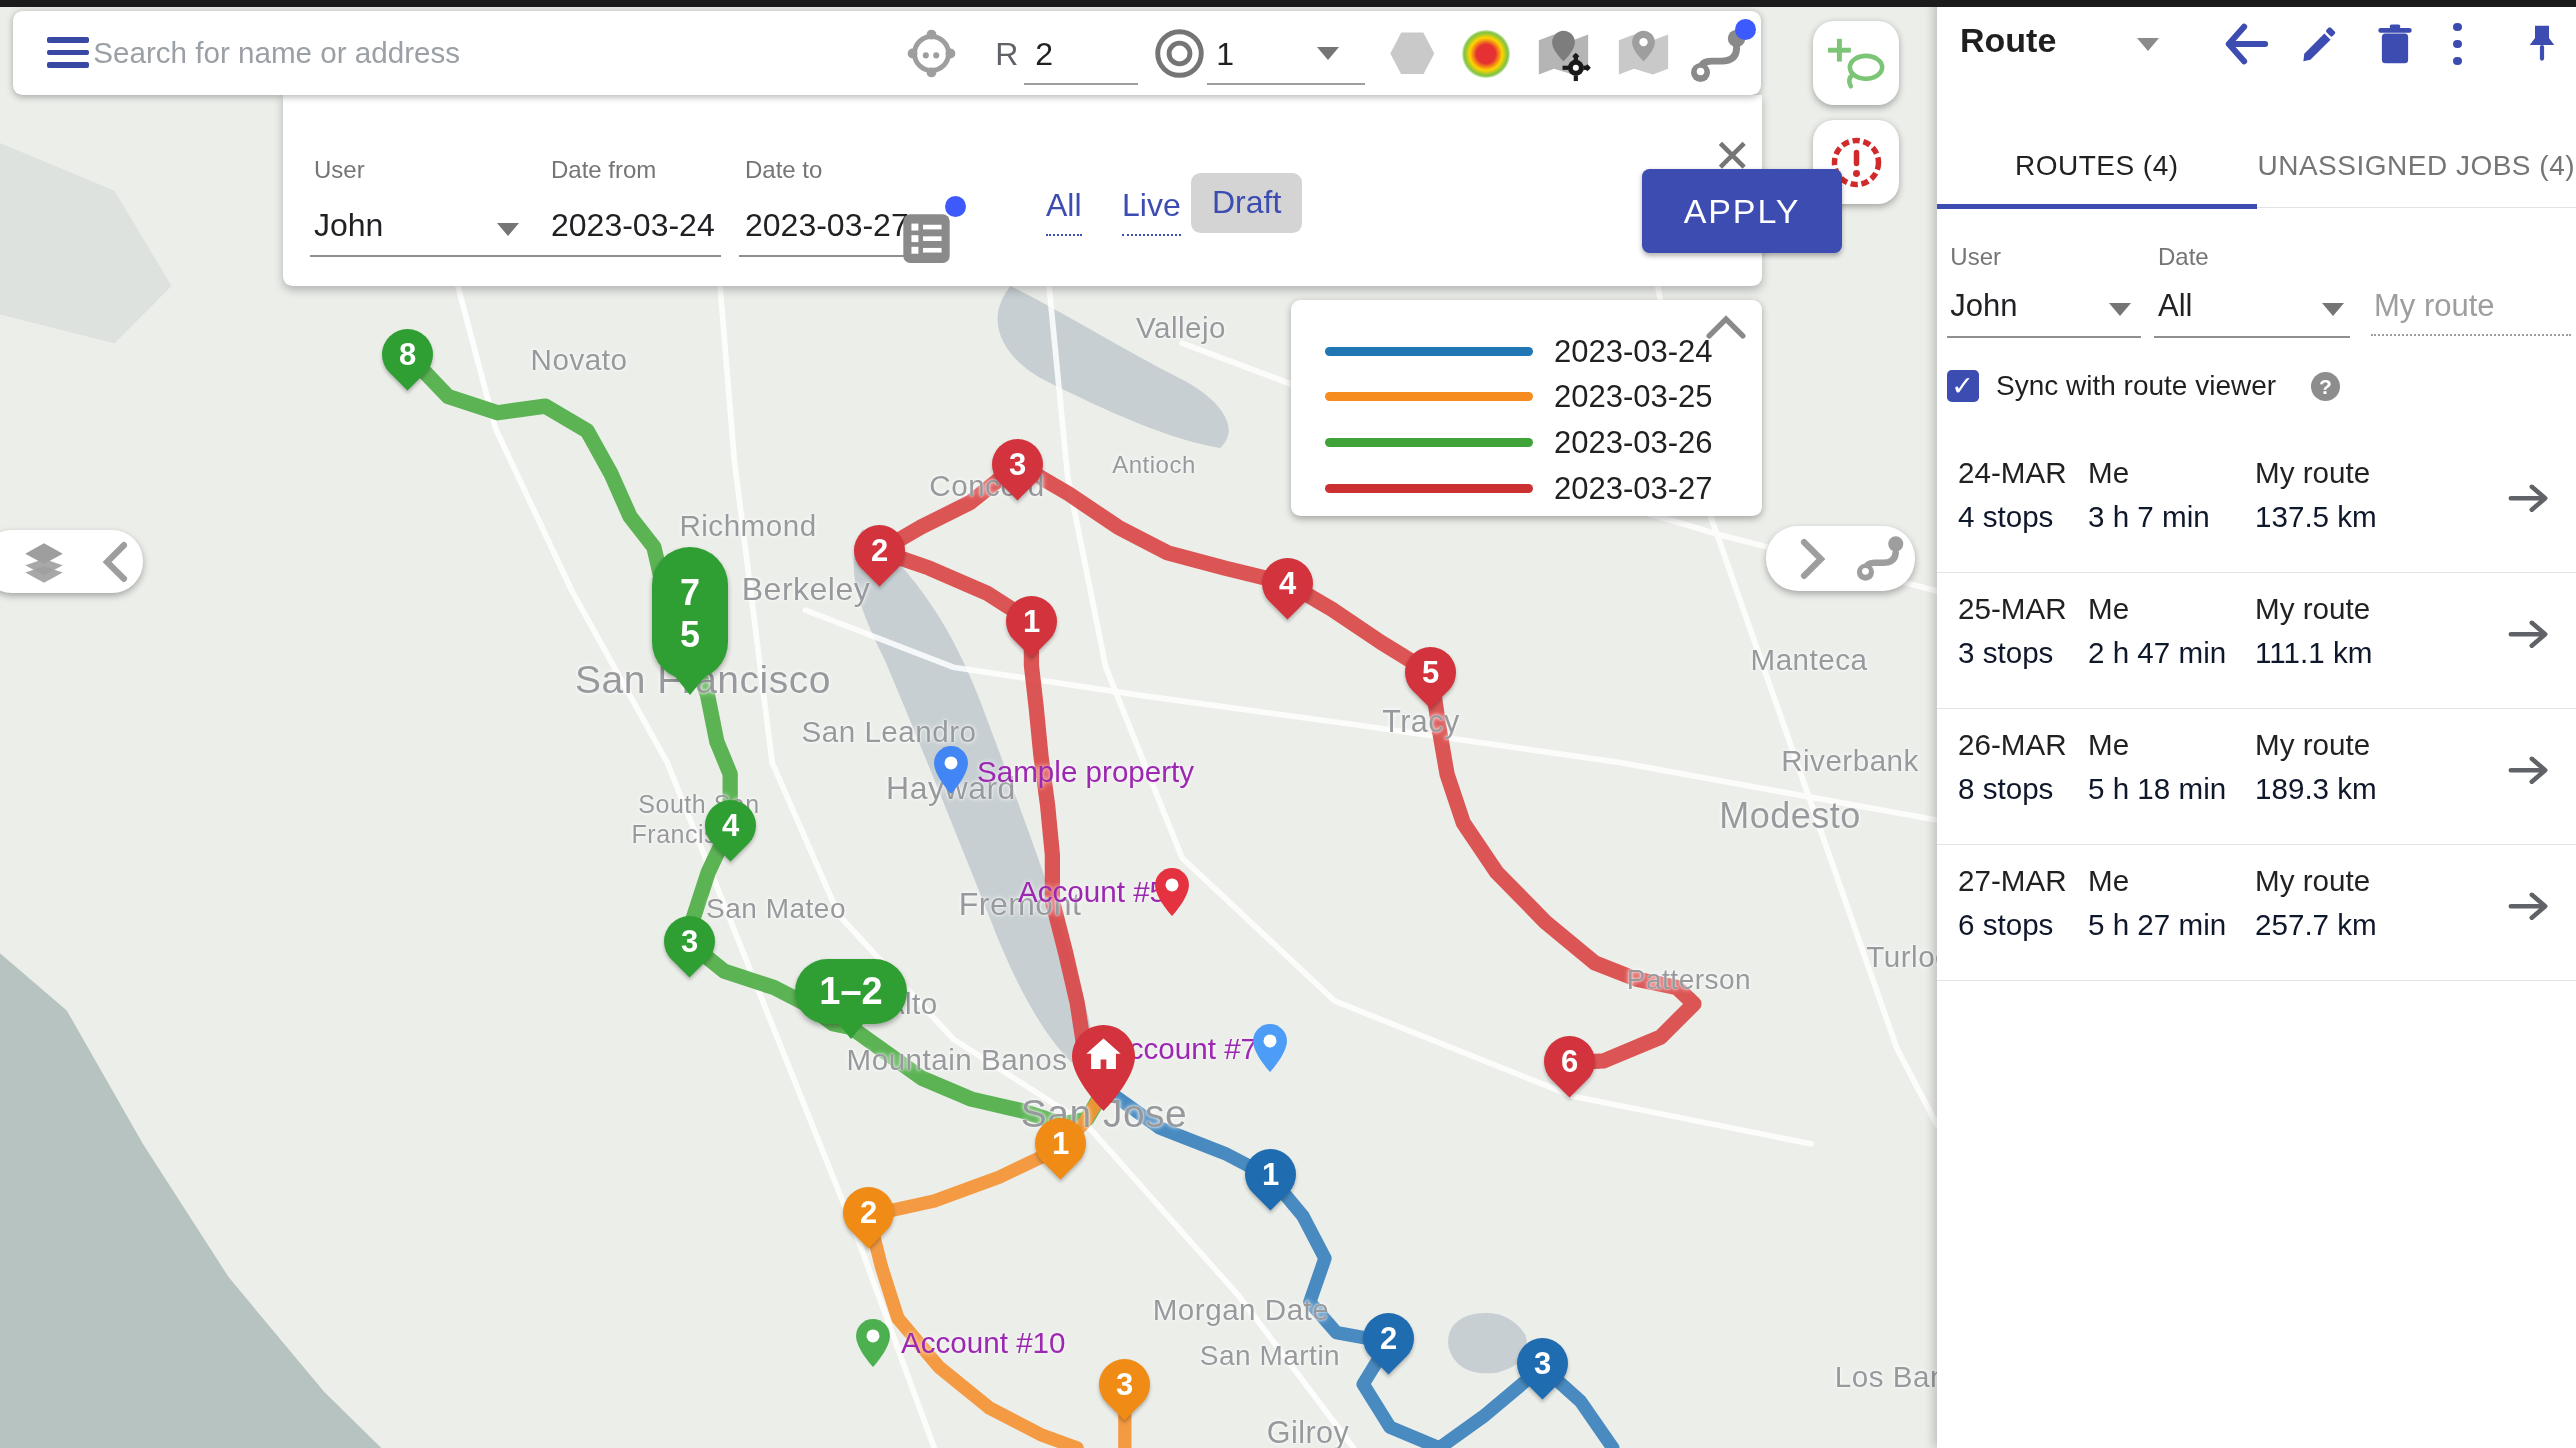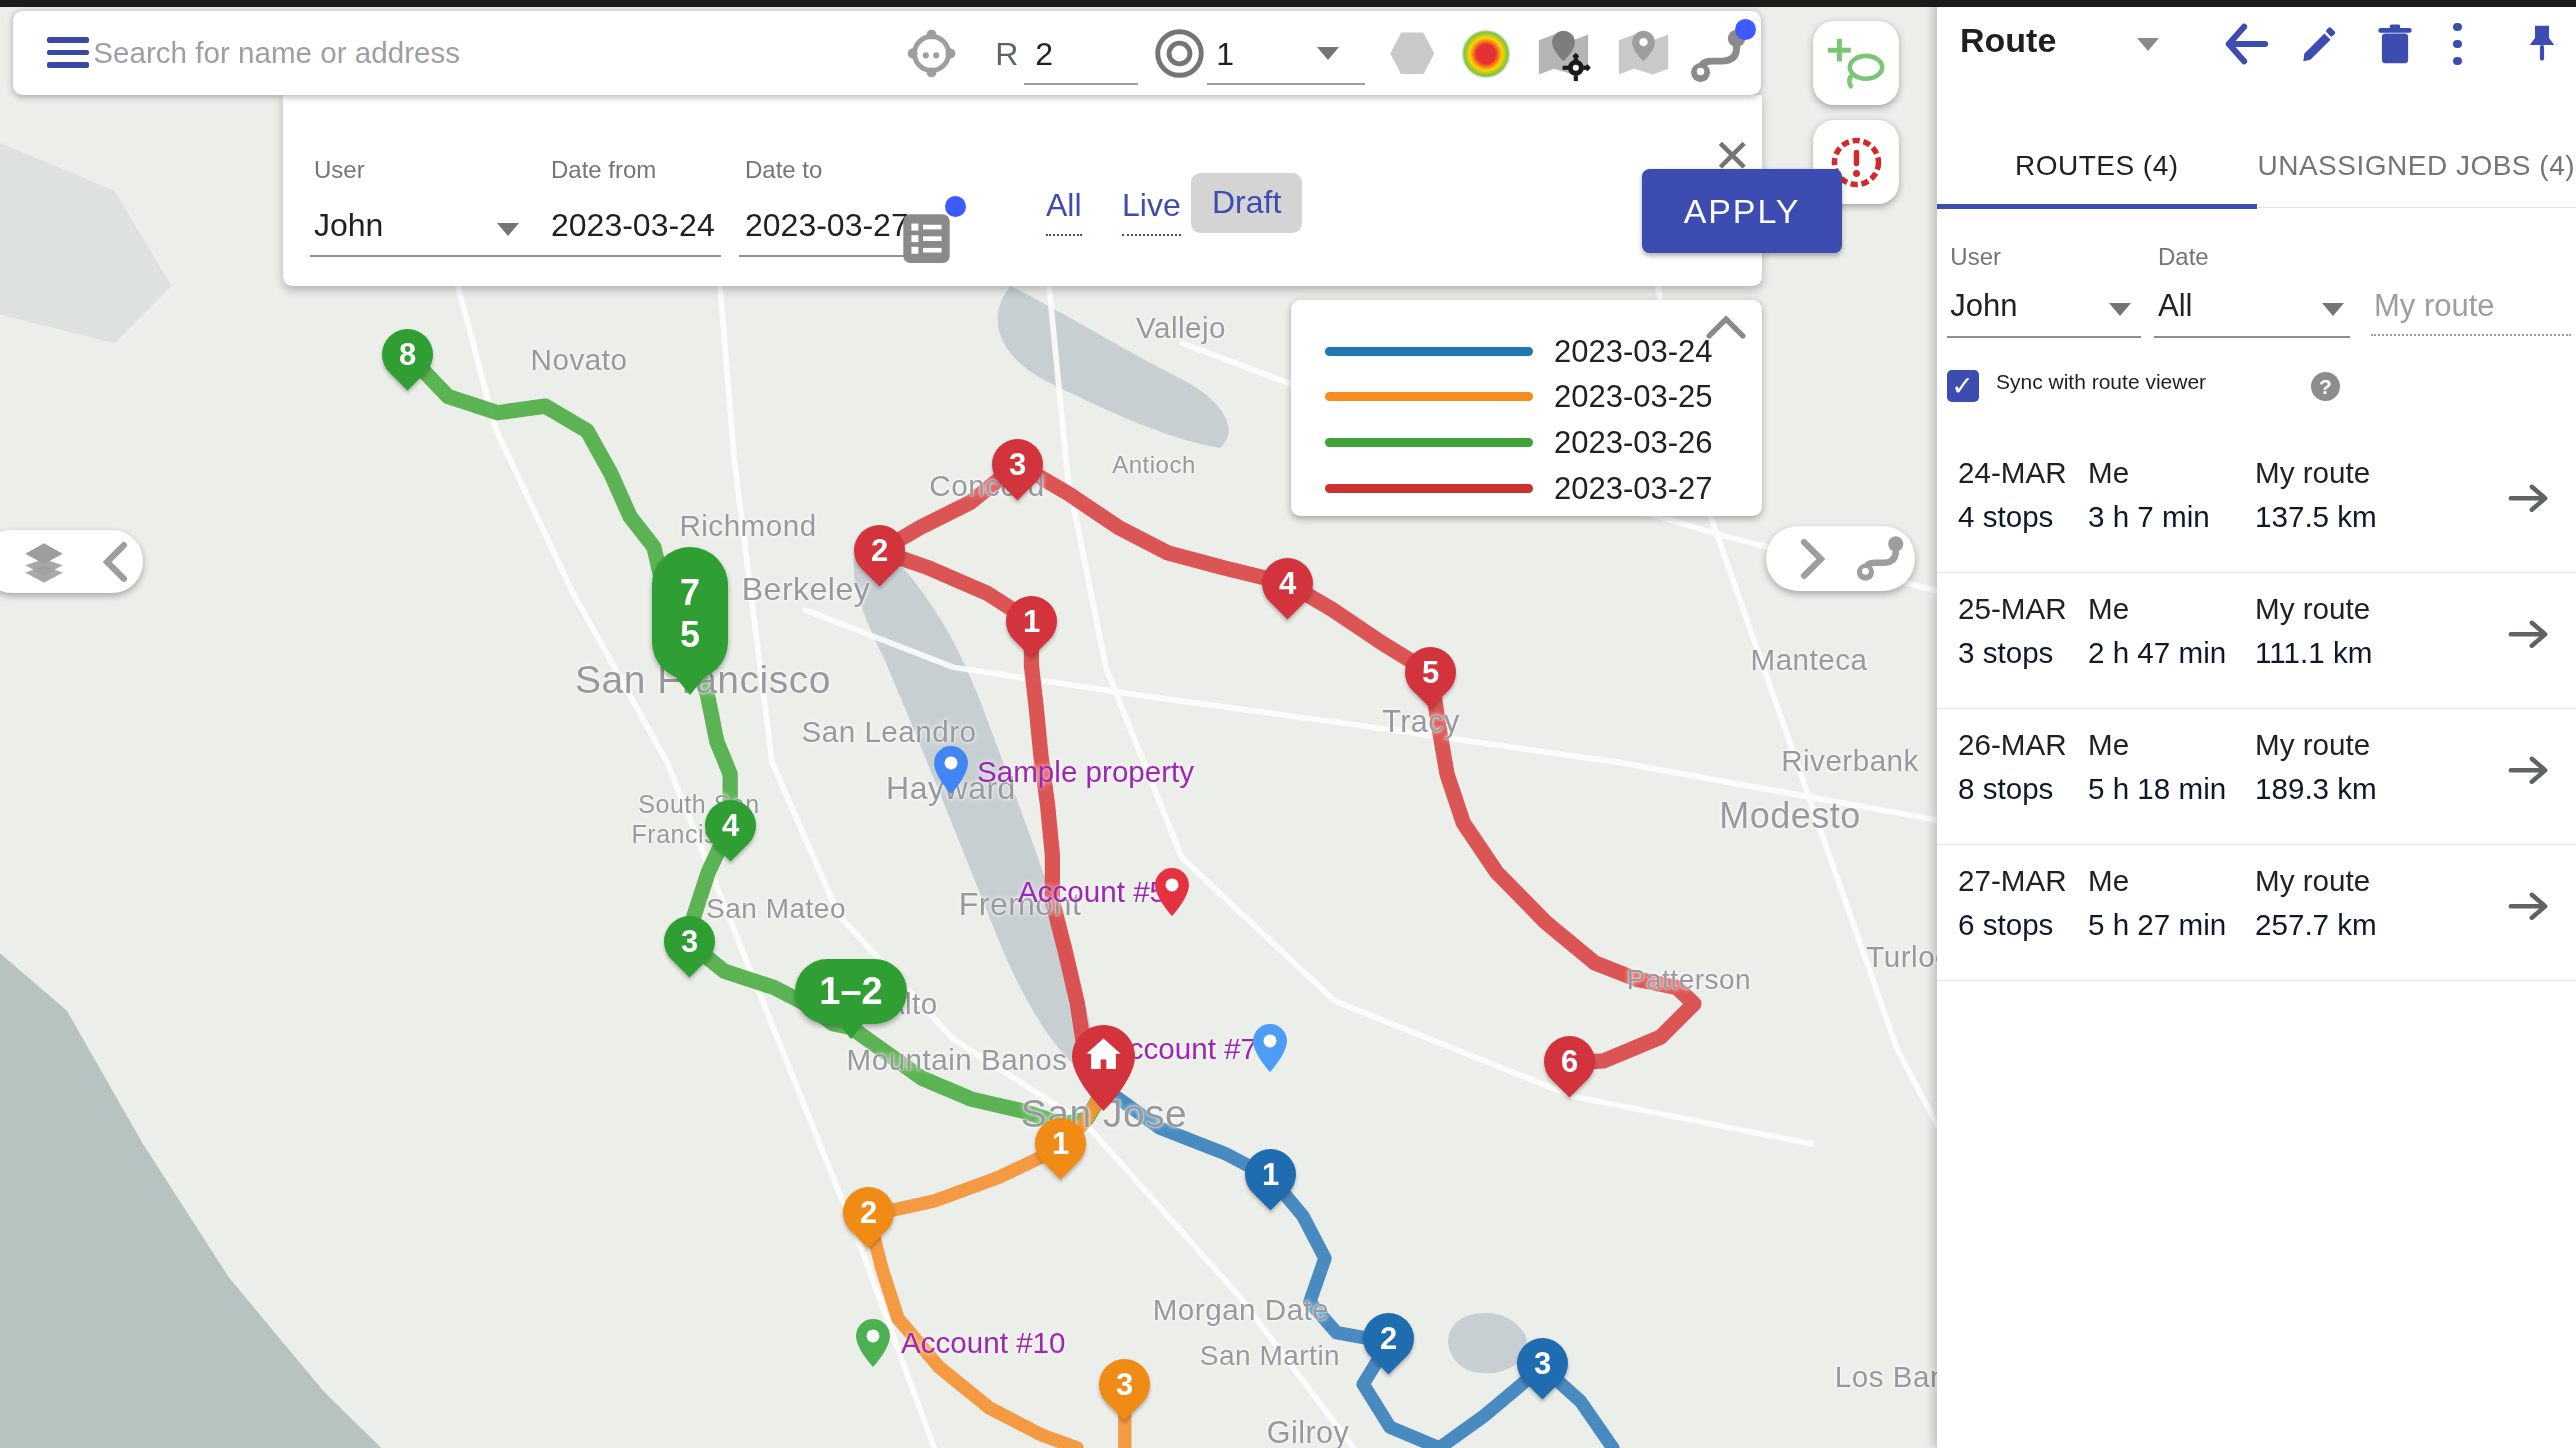--- a/index.html
+++ b/index.html
@@ -77,21 +77,21 @@
   .tab { flex:1; display:flex; align-items:center; justify-content:center; font-size:28px;
     letter-spacing:0.5px; color:#757575; position:relative; }
   .tab.active { color:#212121; }
   .tab.active::after { content:""; position:absolute; left:0; bottom:-1.9px; width:100%; height:4.8px; background:#3c4cb1; }
   .sb-label { position:absolute; font-size:24px; color:#757575; }
   .sb-value { position:absolute; font-size:31px; color:#202124; }
   .sb-line { position:absolute; height:1.9px; background:#8f8f8f; }
   .sb-dotted { position:absolute; height:0; border-bottom:2.9px dotted #9e9e9e; }
   .checkbox { position:absolute; left:9.5px; top:370px; width:32px; height:32px; background:#3c4cb1;
     border-radius:4.8px; color:#fff; font-size:27px; display:flex; align-items:center; justify-content:center; }
-  .sync-label { position:absolute; left:59px; top:370px; font-size:21px; color:#1f1f1f; }
+  .sync-label { position:absolute; left:59px; top:370px; font-size:28px; color:#1f1f1f; }
   .help-circle { position:absolute; left:374px; top:372px; width:29px; height:29px; border-radius:50%;
     background:#8d8d8d; color:#fff; font-size:21px; font-weight:bold; display:flex; align-items:center; justify-content:center; }
   #route-list { position:absolute; left:0; top:437px; width:100%; }
   .route-row { position:relative; height:136px; border-bottom:1px solid #e4e4e4; }
   .rr-c1 { position:absolute; left:21px; } .rr-c2 { position:absolute; left:151px; }
   .rr-c3 { position:absolute; left:318px; }
   .rr-top { top:19px; font-size:29.6px; color:#212121; }
   .rr-bot { top:63px; font-size:29.6px; color:#0f172a; }
   .rr-arrow { position:absolute; right:27px; top:46px; }
 </style>

